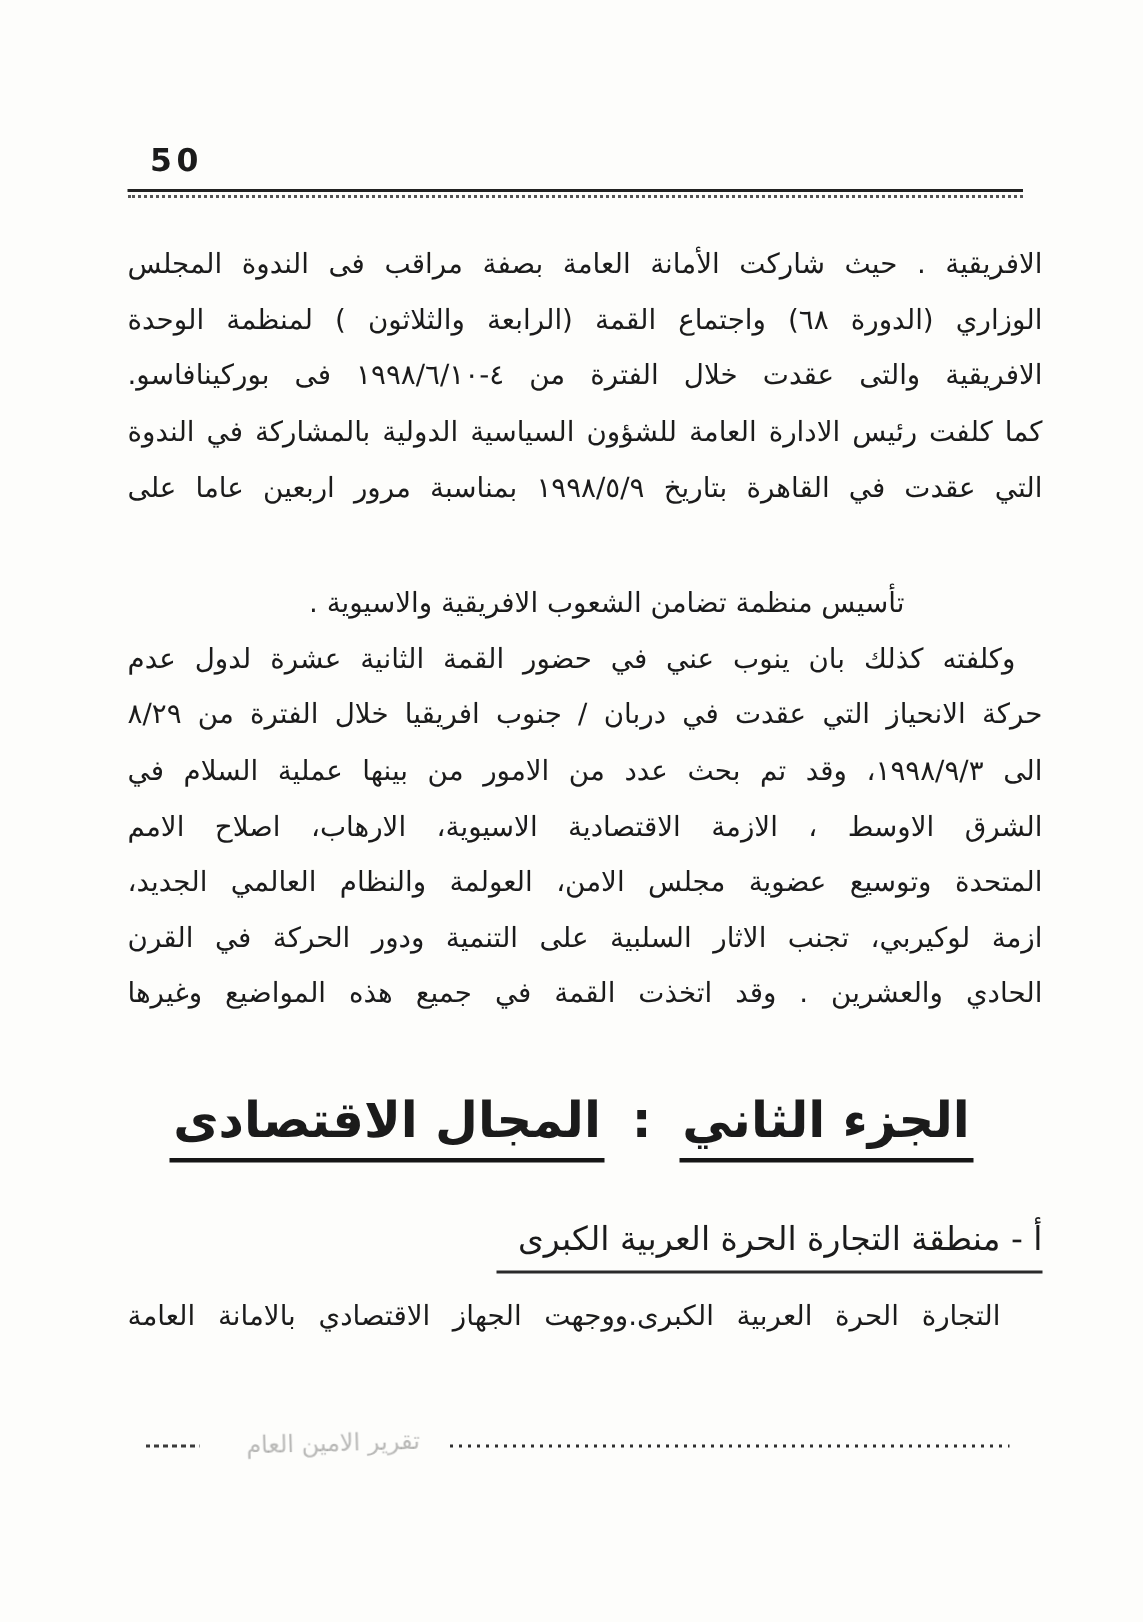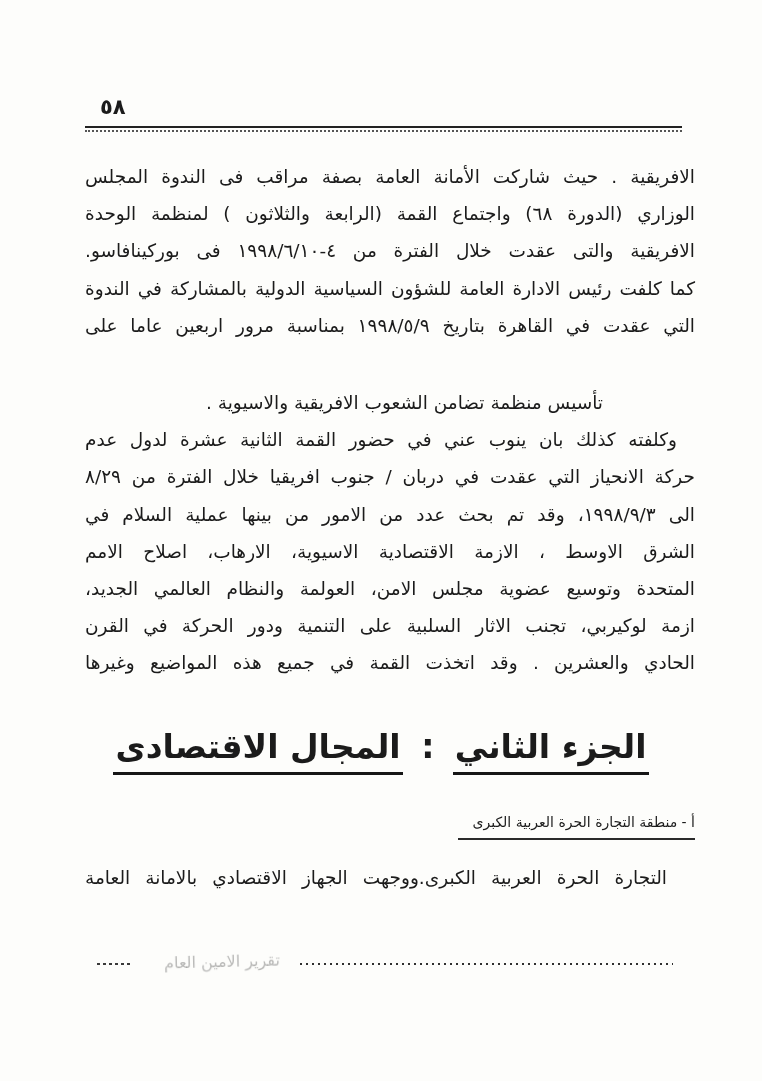--- a/index.html
+++ b/index.html
@@ -34,21 +34,21 @@
   .section-title {
     position:absolute; top:727px; left:0; width:762px;
     text-align:center; direction:rtl;
     font-size:33px; font-weight:bold;
   }
   .tseg { display:inline-block; border-bottom:3px solid #161616; padding:0 2px 6px 2px; }
   .tsep { display:inline-block; padding:0 7px; }
 
   .subsection {
     position:absolute; top:814px; left:85px; width:610px;
-    direction:rtl; text-align:right; font-size:14px;
+    direction:rtl; text-align:right; font-size:22px;
   }
   .subsection .u {
     display:inline-block;
     border-bottom:2px solid #2a2a2a;
     padding:0 0 8px 14px;
   }
 
   .item111 {
     position:absolute; top:859px; left:85px; width:610px;
     direction:rtl; font-size:18.5px;
@@ -71,21 +71,21 @@
   .f-dots {
     position:absolute; left:215px; top:13px; width:373px; height:2px;
     background:repeating-linear-gradient(90deg,#2f2f2f 0 2px,transparent 2px 6px);
   }
 </style>
 </head>
 <body>
 
 <div class="page">
 
-  <div class="pagenum">٥٨</div>
+  <div class="pagenum">50</div>
 
   <div class="hrule">
     <div class="solid"></div>
     <div class="dotted"></div>
   </div>
 
   <div class="bodytext">
     <div class="ln just">الافريقية . حيث شاركت الأمانة العامة بصفة مراقب فى الندوة المجلس</div>
     <div class="ln just">الوزاري (الدورة ٦٨) واجتماع القمة (الرابعة والثلاثون ) لمنظمة الوحدة</div>
     <div class="ln just">الافريقية والتى عقدت خلال الفترة من ٤-١٩٩٨/٦/١٠ فى بوركينافاسو.</div>

